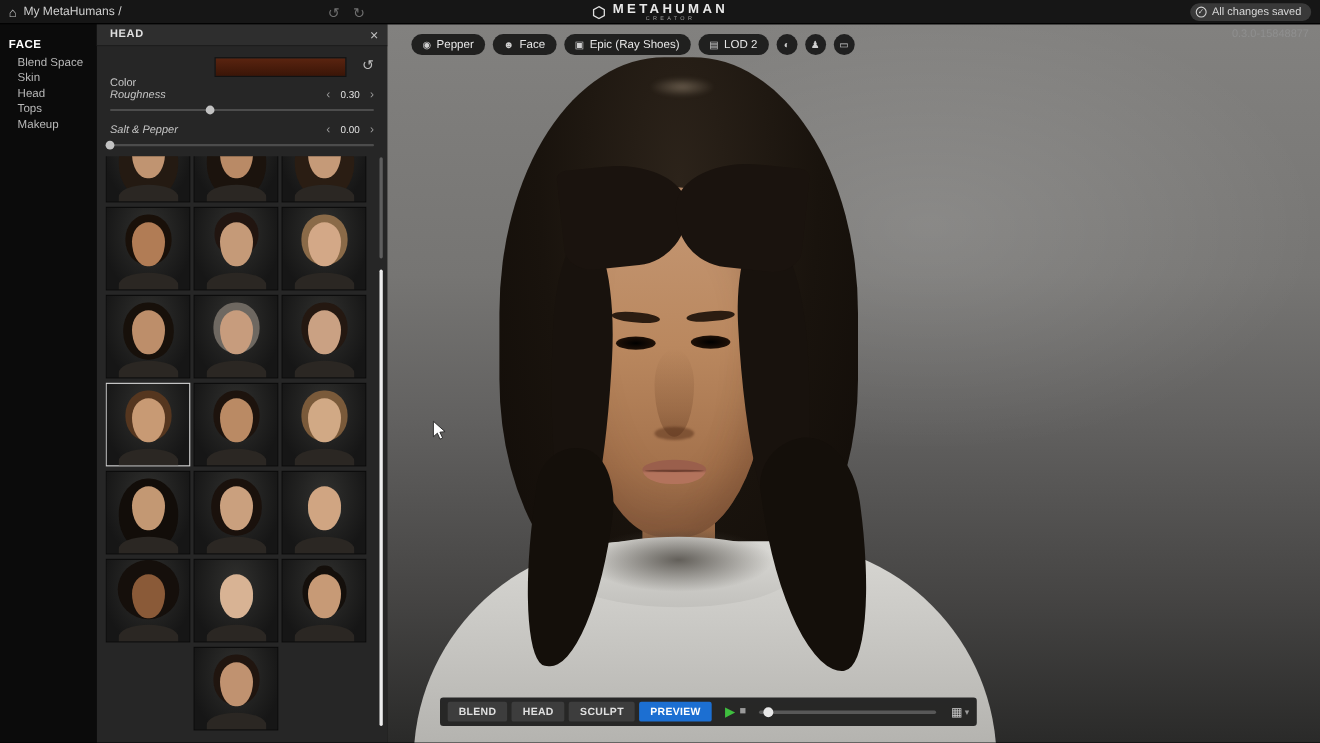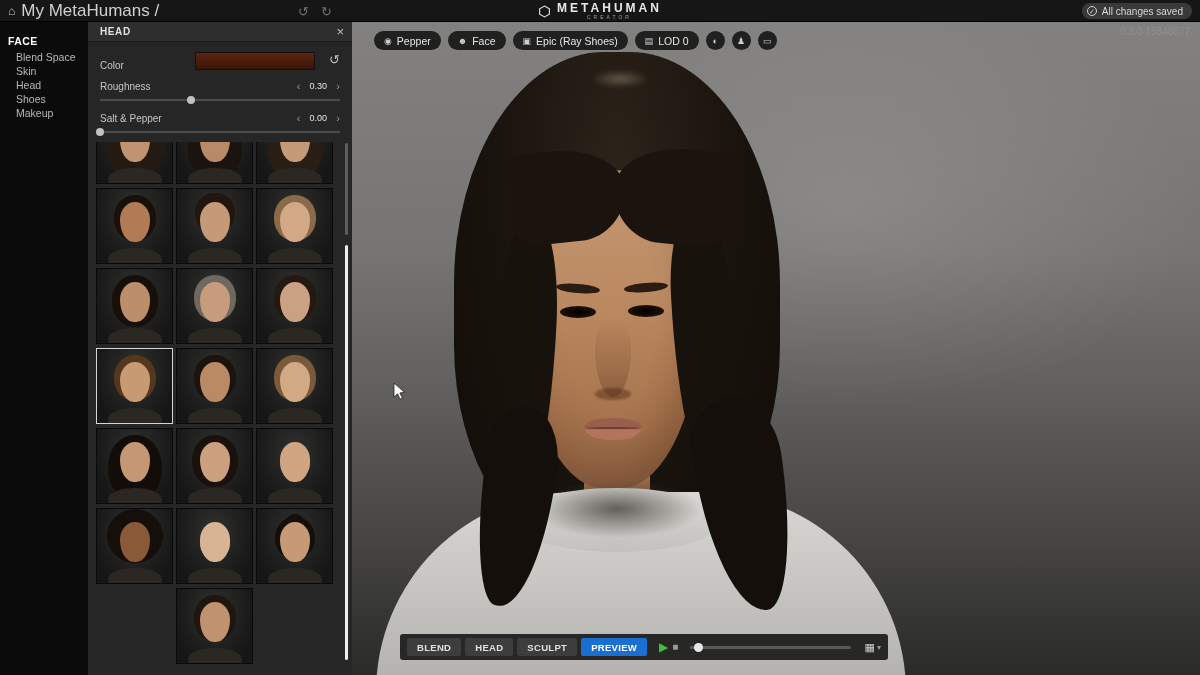--- a/index.html
+++ b/index.html
@@ -4,21 +4,21 @@
 <style>
   * { margin:0; padding:0; box-sizing:border-box; }
   html,body { width:1200px; height:675px; overflow:hidden; background:#000;
     font-family:"Liberation Sans", sans-serif; -webkit-font-smoothing:antialiased; }
 
   
   .topbar { position:absolute; left:0; top:0; width:1200px; height:22px;
     background:#161616; border-bottom:1px solid #000; z-index:40; }
   .tb-left { position:absolute; left:8px; top:0; height:22px; display:flex; align-items:center; gap:6px; }
   .home { color:#c2c2c2; font-size:12px; line-height:22px; cursor:default; }
-  .crumb { color:#cfcfcf; font-size:17px; }
+  .crumb { color:#cfcfcf; font-size:11px; }
   .tb-undoredo { position:absolute; left:298px; top:0; height:22px; display:flex; align-items:center; gap:12px; color:#6f6f6f; font-size:13px; }
   .tb-logo { position:absolute; left:0; top:0; width:1200px; height:22px; display:flex; align-items:center; justify-content:center; gap:6px; pointer-events:none; }
   .logo-text { color:#e8e8e8; font-size:12px; font-weight:bold; letter-spacing:3px; line-height:11px; }
   .logo-sub { color:#9f9f9f; font-size:5px; letter-spacing:3px; text-align:center; }
   .badge { position:absolute; right:8px; top:3px; height:16px; border-radius:8px;
     background:rgba(150,150,150,.28); display:flex; align-items:center; gap:5px; padding:0 9px 0 5px; }
   .badge .chk { width:10px; height:10px; border:1px solid #d2d2d2; border-radius:50%;
     color:#d2d2d2; font-size:7px; line-height:9px; text-align:center; }
   .badge .txt { color:#d8d8d8; font-size:10px; }
   .version { position:absolute; right:10px; top:26px; color:#8f8f8f; font-size:10px; z-index:30; }
@@ -29,28 +29,28 @@
   .sb-title { color:#fff; font-size:10.5px; font-weight:bold; letter-spacing:.4px; padding:3px 0 3px 8px; }
   .sb-item { color:#b8b8b8; font-size:10.5px; padding:0 0 0 16px; height:14px; line-height:14px; cursor:default; }
   .sb-item.sel { background:#1b79d2; color:#fff; }
 
   
   .panel { position:absolute; left:88px; top:22px; width:264px; height:653px; background:#262626; z-index:10; }
   .panel-header { position:absolute; left:0; top:0; width:264px; height:20px; background:#2e2e2e; border-bottom:1px solid #1c1c1c; }
   .panel-title { position:absolute; left:12px; top:4px; color:#e0e0e0; font-size:10px; font-weight:bold; letter-spacing:.6px; }
   .panel-close { position:absolute; right:8px; top:2px; color:#c0c0c0; font-size:13px; cursor:default; }
   .color-row { position:absolute; left:0; top:28px; width:264px; height:24px; }
-  .color-label { position:absolute; left:12px; top:10px; color:#c6c6c6; font-size:10px; }
+  .color-label { position:absolute; left:12px; top:20px; color:#c6c6c6; font-size:10px; }
   .color-swatch { position:absolute; left:107px; top:2px; width:120px; height:18px;
     background:linear-gradient(180deg,#5a2410,#3a1507); border:1px solid #121212; }
   .color-reset { position:absolute; right:12px; top:2px; color:#bdbdbd; font-size:13px; }
   .sliders { position:absolute; left:0; top:56px; width:264px; }
   .slider-row { position:relative; height:32px; }
   .slider-head { position:absolute; left:12px; right:12px; top:2px; display:flex; justify-content:space-between; align-items:center; }
-  .slider-label { color:#c6c6c6; font-size:10px; }
+  .slider-label { color:#c6c6c6; font-size:10px;font-style:italic; }
   .stepper { display:flex; align-items:center; gap:6px; }
   .stepper .arrow { color:#9a9a9a; font-size:11px; }
   .slider-value { color:#e2e2e2; font-size:9px; min-width:24px; text-align:center; }
   .track { position:absolute; left:12px; top:21px; width:240px; height:2px; background:#4c4c4c; border-radius:1px; }
   .handle { position:absolute; top:-3px; width:8px; height:8px; border-radius:50%; background:#c2c2c2; }
 
   .thumb-scroll { position:absolute; left:8px; top:120px; width:240px; bottom:0; overflow:hidden; }
   .thumb-grid { display:grid; grid-template-columns:repeat(3,77px); gap:4px 3px; margin-top:-34px; }
   .thumb { position:relative; width:77px; height:76px; border:1px solid #0a0a0a;
     background:radial-gradient(ellipse at 50% 30%, #31312f 0%, #161616 78%); overflow:hidden; }
@@ -173,21 +173,21 @@
   </div>
 </div>
 <div class="version">0.3.0-15848877</div>
 
 <div class="sidebar">
     <div class="sb-section">
       <div class="sb-title">FACE</div>
       <div class="sb-item">Blend Space</div>
       <div class="sb-item">Skin</div>
       <div class="sb-item">Head</div>
-      <div class="sb-item">Shoes</div>
+      <div class="sb-item">Tops</div>
       <div class="sb-item">Makeup</div>
     </div>
   </div>
 
 <div class="panel">
   <div class="panel-header">
     <span class="panel-title">HEAD</span>
     <span class="panel-close">×</span>
   </div>
   <div class="color-row">
@@ -359,21 +359,21 @@
       <div class="pill">
         <span class="picon">☻</span>
         <span>Face</span>
       </div>
       <div class="pill">
         <span class="picon">▣</span>
         <span>Epic (Ray Shoes)</span>
       </div>
       <div class="pill">
         <span class="picon">▤</span>
-        <span>LOD 0</span>
+        <span>LOD 2</span>
       </div>
       <div class="circle-btn">
         <span>◐</span>
       </div>
       <div class="circle-btn">
         <span>♟</span>
       </div>
       <div class="circle-btn">
         <span>▭</span>
       </div>

